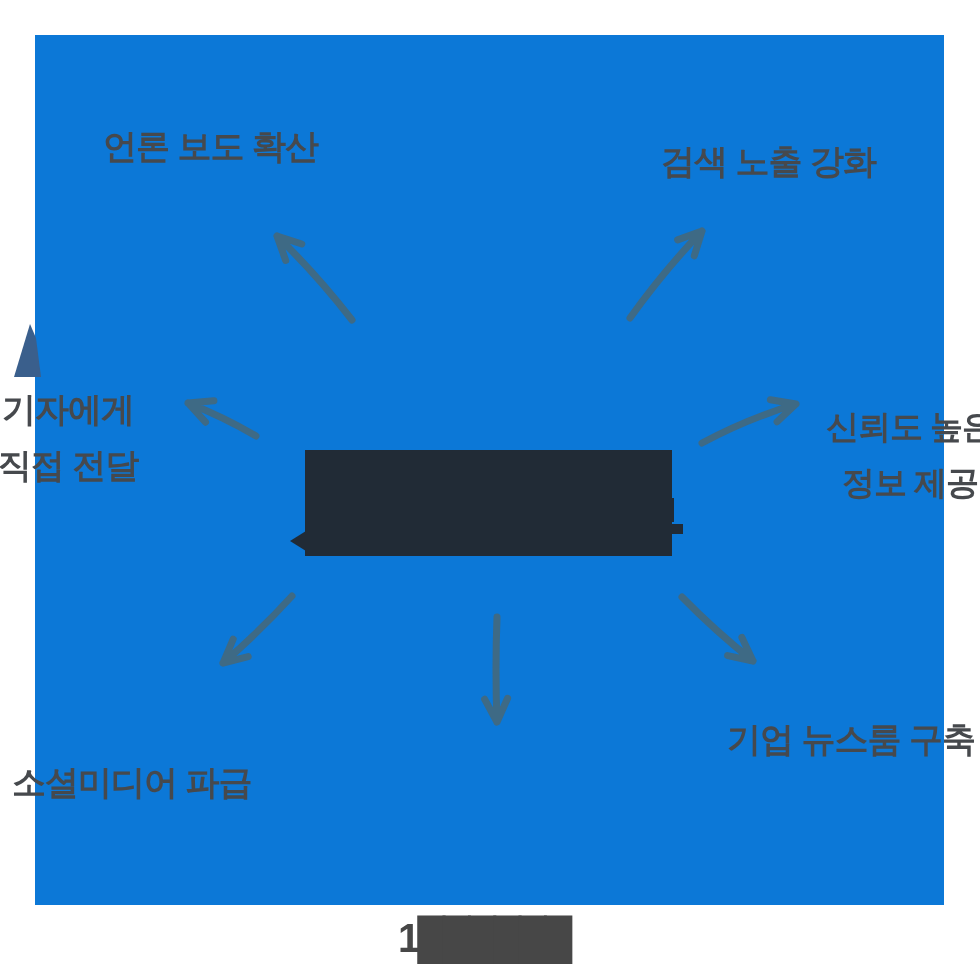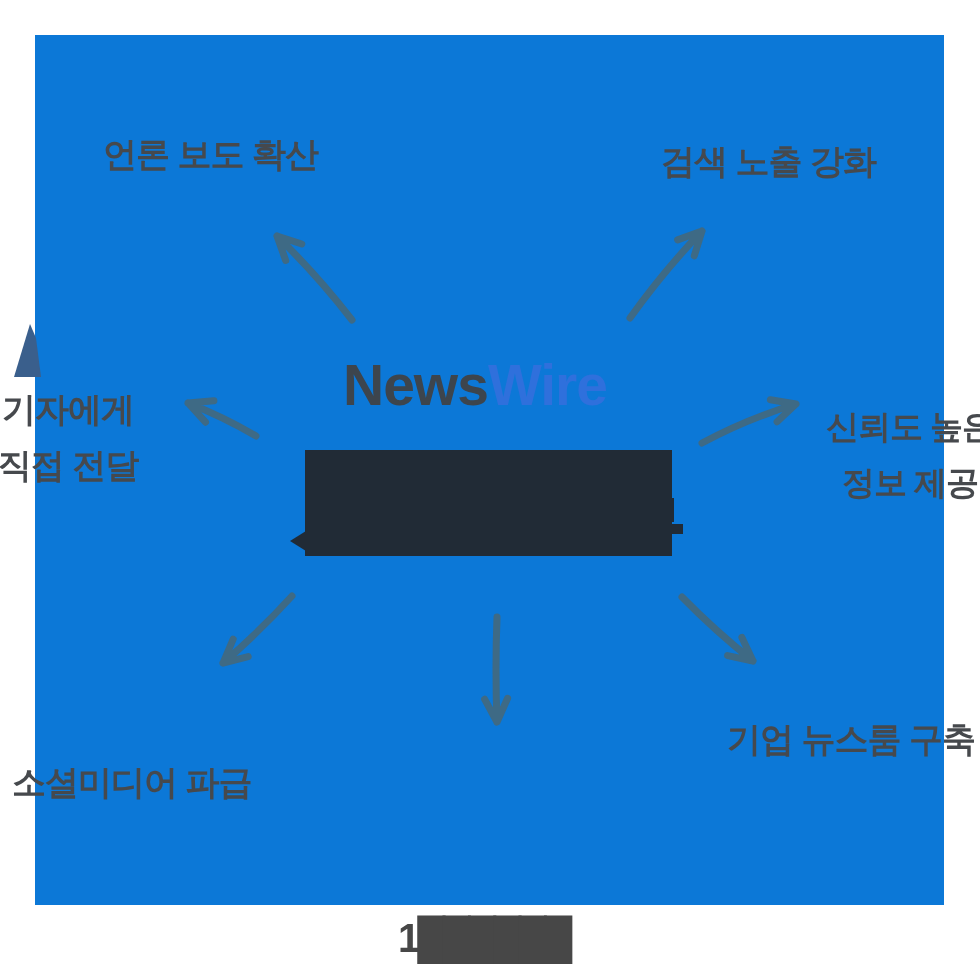--- a/index.html
+++ b/index.html
@@ -28,21 +28,21 @@
   #brand-logo {
     position:absolute; left:343px; top:352px; font-size:57px; font-weight:bold;
     letter-spacing:-1px; white-space:nowrap;
   }
   #logo-news { color:var(--logo-news); }
   #logo-wire { color:var(--logo-wire); }
   .label {
     position:absolute; font-weight:bold; font-size:34px; color:var(--label);
     white-space:pre-line; letter-spacing:-1px;
   }
-  #label-press    { left:103px; top:132px; }
+  #label-press    { left:103px; top:124px; }
   #label-search   { left:661px; top:139px;text-align:center; }
   #label-reporter { left:-8px;  top:381px; width:152px; text-align:center; line-height:56px; }
   #label-trust    { left:824px; top:399px; width:172px; text-align:center; line-height:56px; font-size:33px; }
   #label-social   { left:12px;  top:760px; }
   #label-newsroom { left:727px; top:717px; }
   #caption {
     position:absolute; left:398px; top:916px; font-size:40px; font-weight:bold;
     color:var(--caption); letter-spacing:-3px; white-space:nowrap;
   }
 </style>
@@ -62,21 +62,20 @@
       <path d="M 292 596 Q 259.58989848453837 631.6522835139275 223 663 M 233.2 639.1 L 223 663 L 248.2 656.6"></path>
       <path d="M 497 617 Q 495 669.5 497 722 M 484.6 699.2 L 497 722 L 507.6 698.3"></path>
       <path d="M 682 597 Q 715.4913724447287 631.2283211941291 753 661 M 727.6 655.6 L 753 661 L 741.9 637.5"></path>
     </svg>
 
   <div id="center-box"></div>
   <div id="box-frag-left"></div>
   <div id="box-frag-right-bar"></div>
   <div id="box-frag-right-line"></div>
 
-  <div id="brand-logo"><span id="logo-news">News</span><span id="logo-wire">Wire</span></div>
 
   <div class="label" id="label-press">언론 보도 확산</div>
   <div class="label" id="label-search">검색 노출 강화</div>
   <div class="label" id="label-reporter">기자에게
 직접 전달</div>
   <div class="label" id="label-trust">신뢰도 높은
 정보 제공</div>
   <div class="label" id="label-newsroom">기업 뉴스룸 구축</div>
   <div class="label" id="label-social">소셜미디어 파급</div>
 

